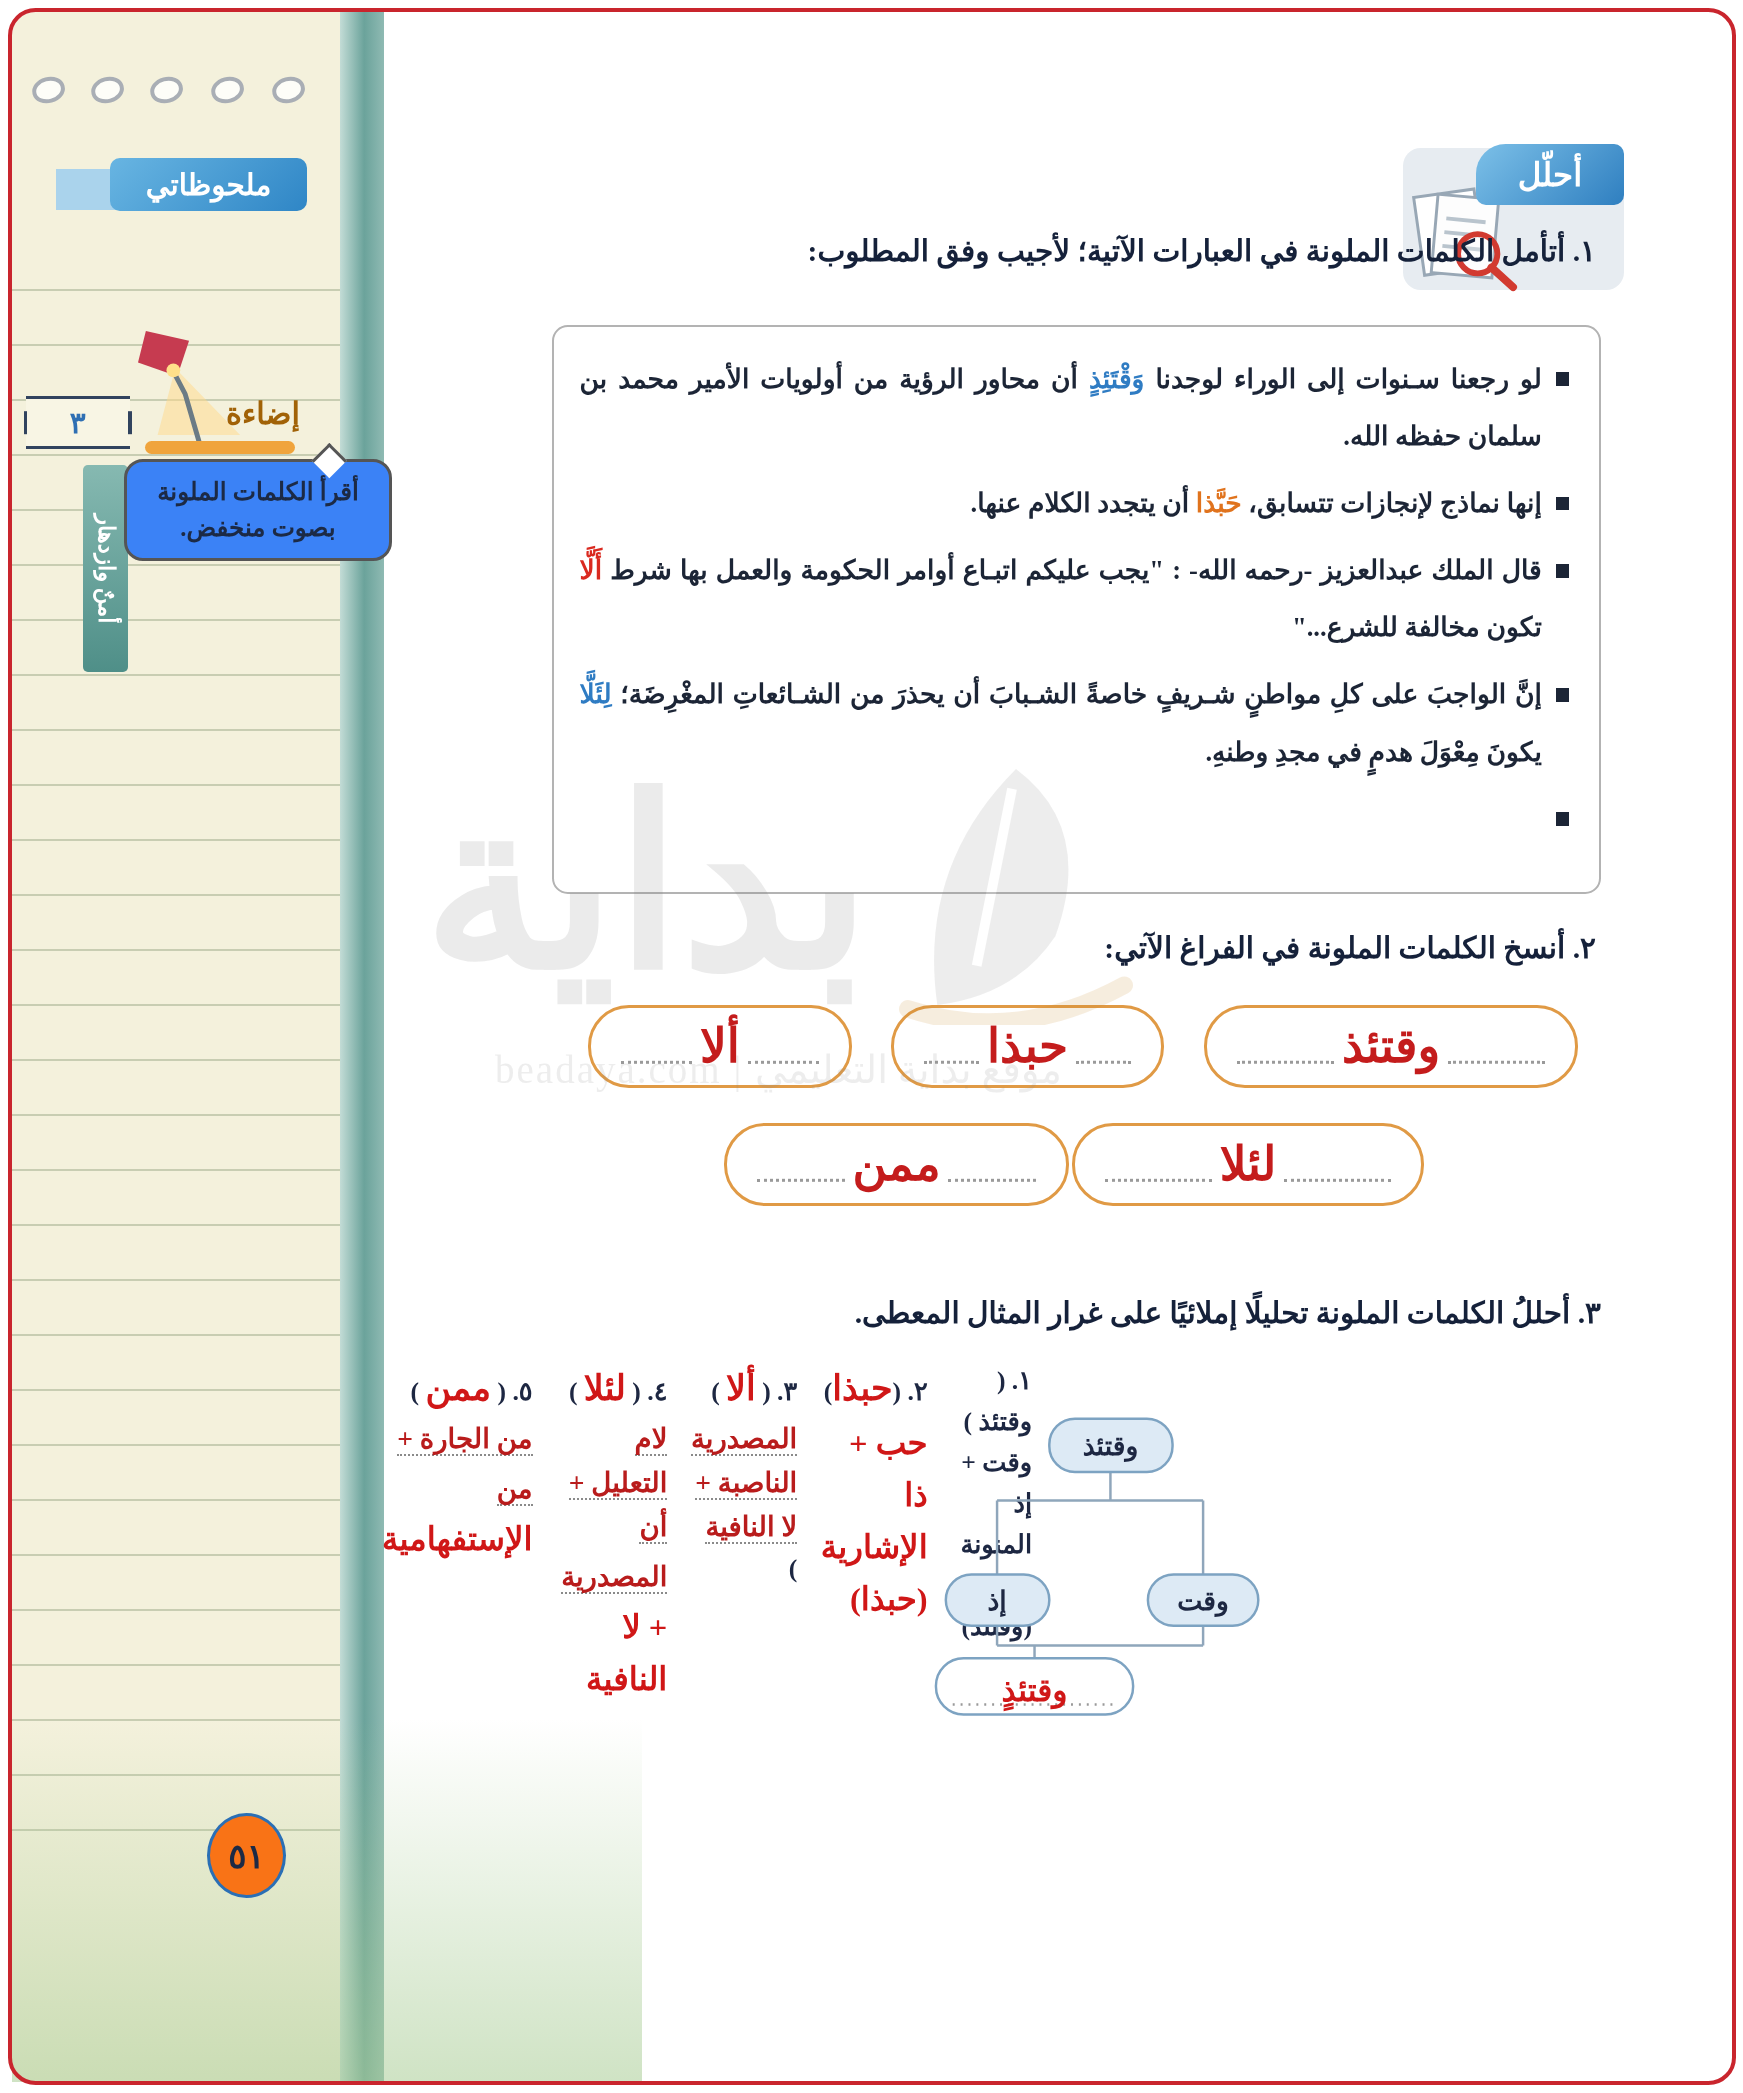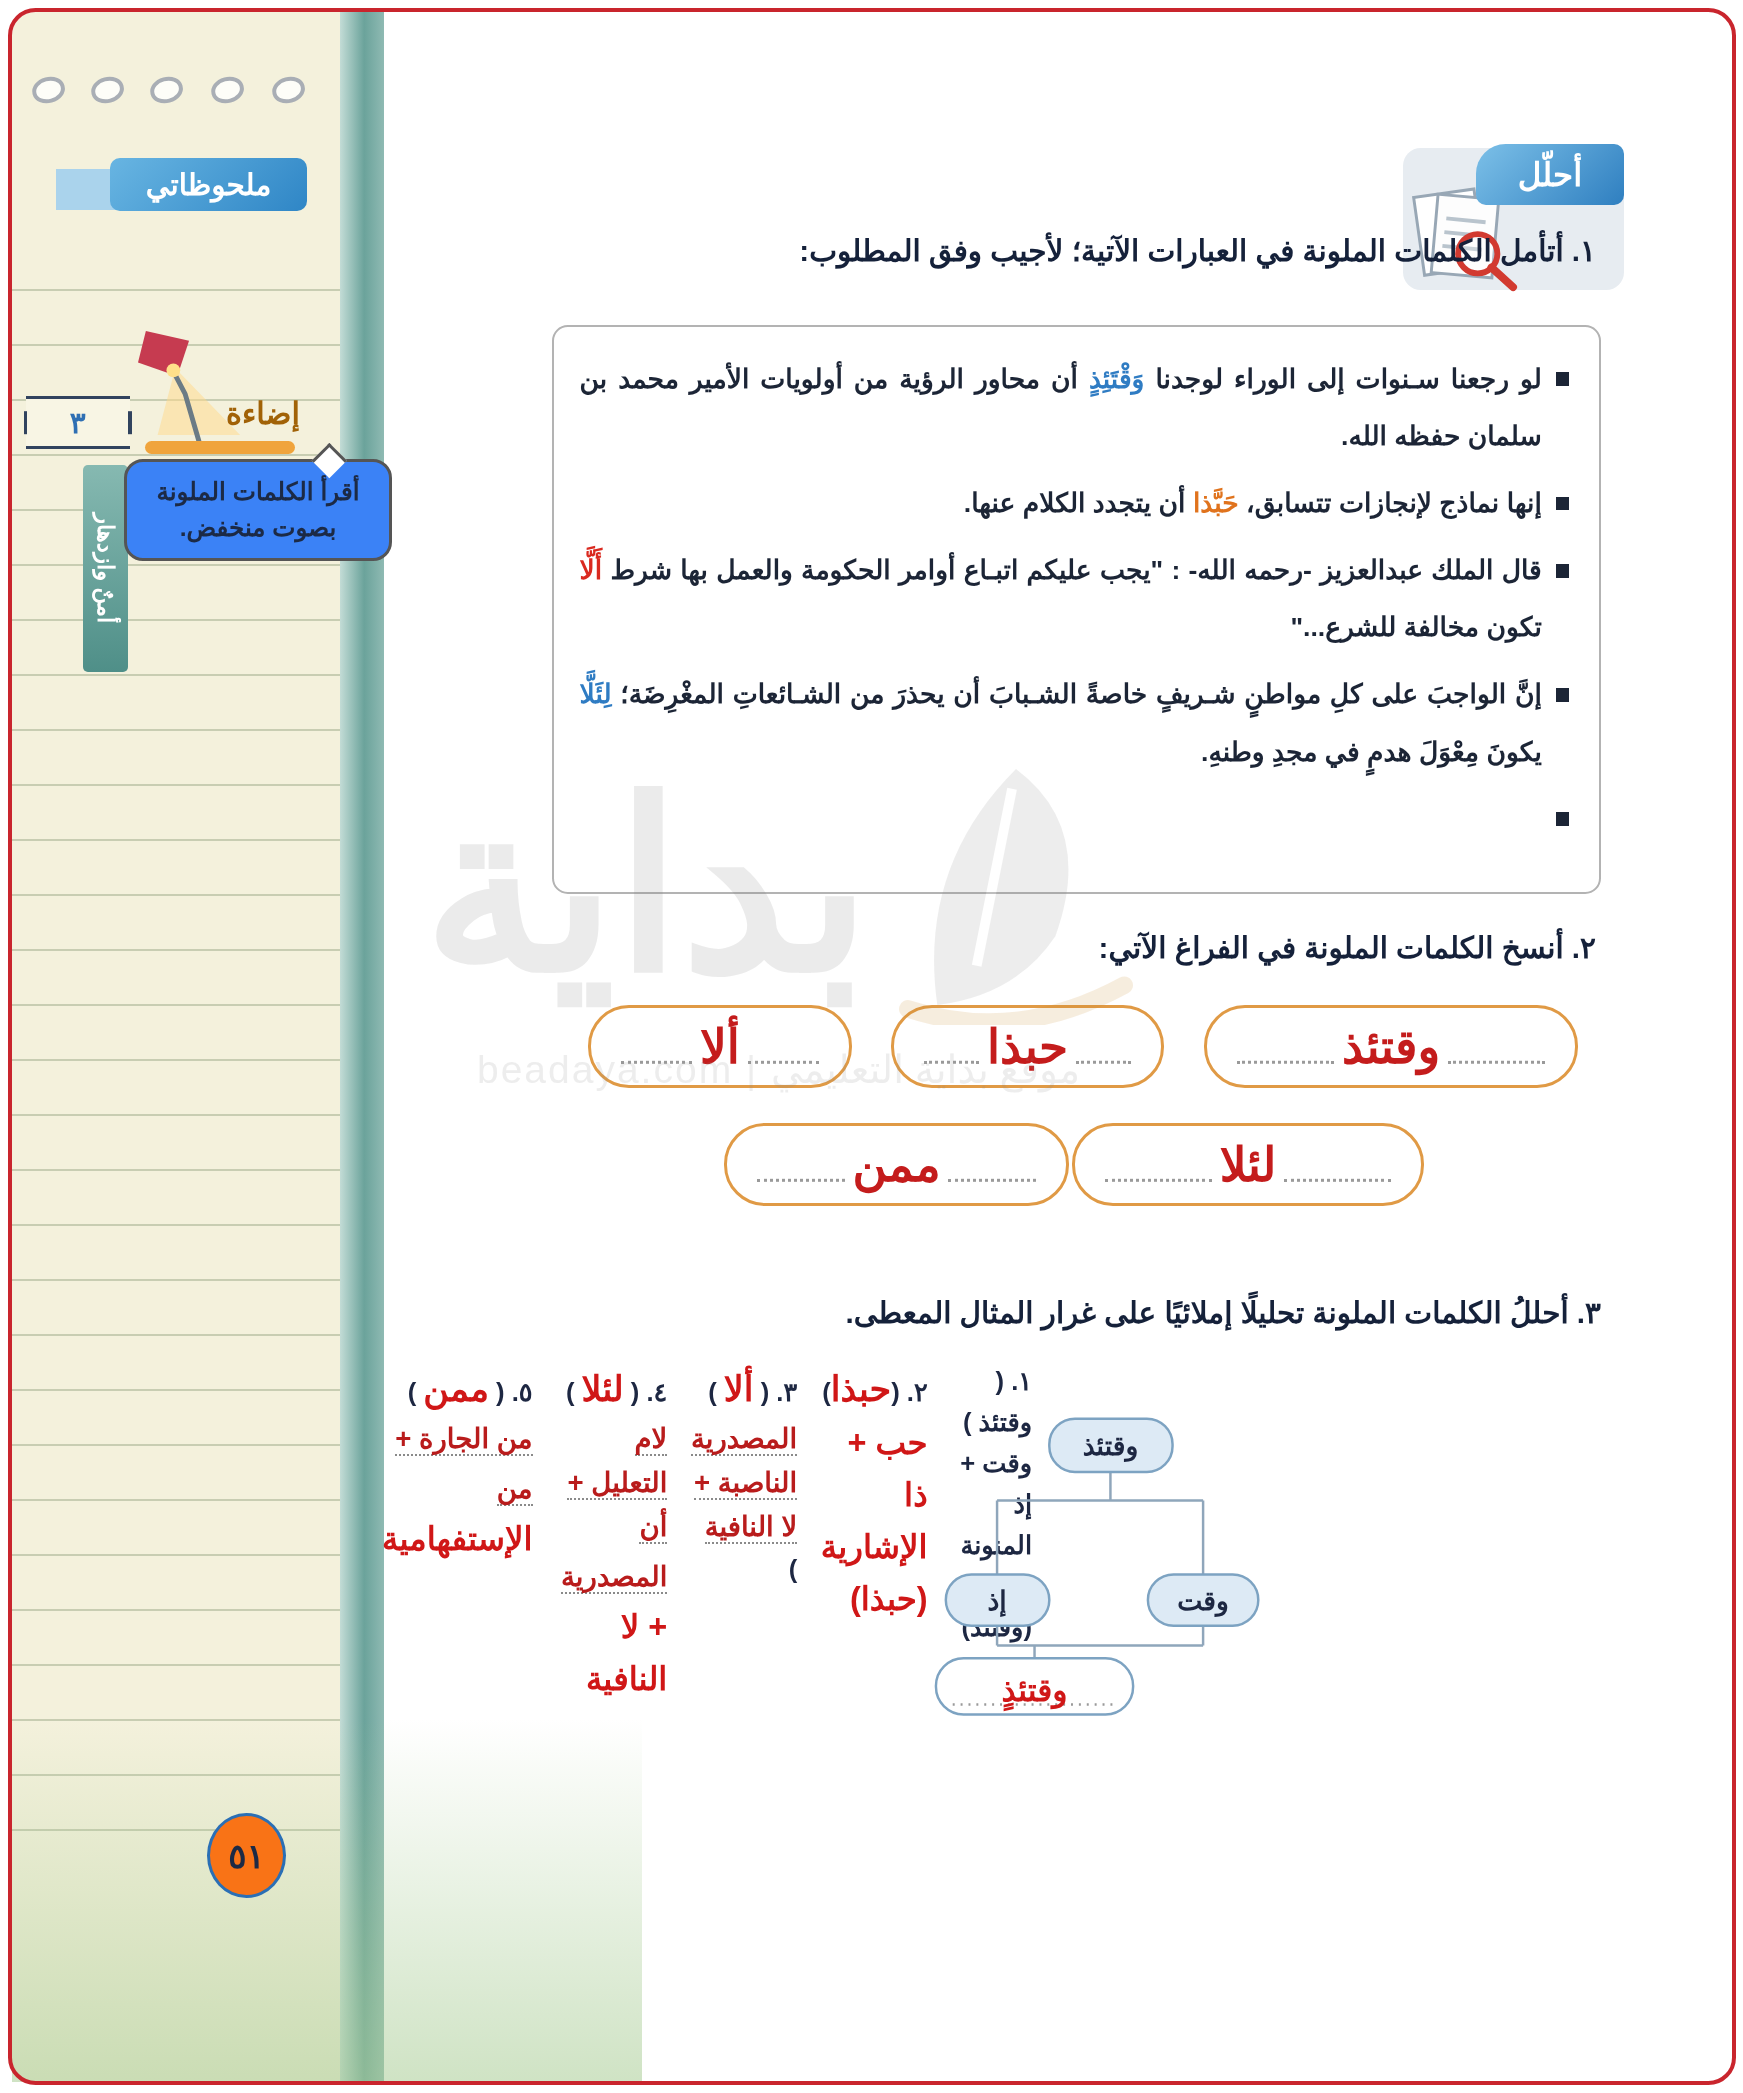--- a/index.html
+++ b/index.html
@@ -1,19 +1,19 @@
 <!DOCTYPE html>
 <html lang="ar"><head>
 <meta charset="utf-8">
 <style>
   * { margin:0; padding:0; box-sizing:border-box; }
   html,body { background:#ffffff; }
   #page {
     position:relative; width:1744px; height:2093px; background:#ffffff;
-    font-family:Liberation Sans, sans-serif; overflow:hidden;
+    font-family:Liberation Serif, serif; overflow:hidden;
   }
   .frame {
     position:absolute; inset:7.9px; border:4.9px solid #c9252d; border-radius:27.6px;
     pointer-events:none; z-index:60;
   }
   
   .sidebar, .main { position:absolute; inset:0; }
   .paper {
     position:absolute; left:11.8px; top:11.8px; width:328px; height:2070px;
     background:#f4f1dc; border-radius:23.6px 0 0 23.6px;

